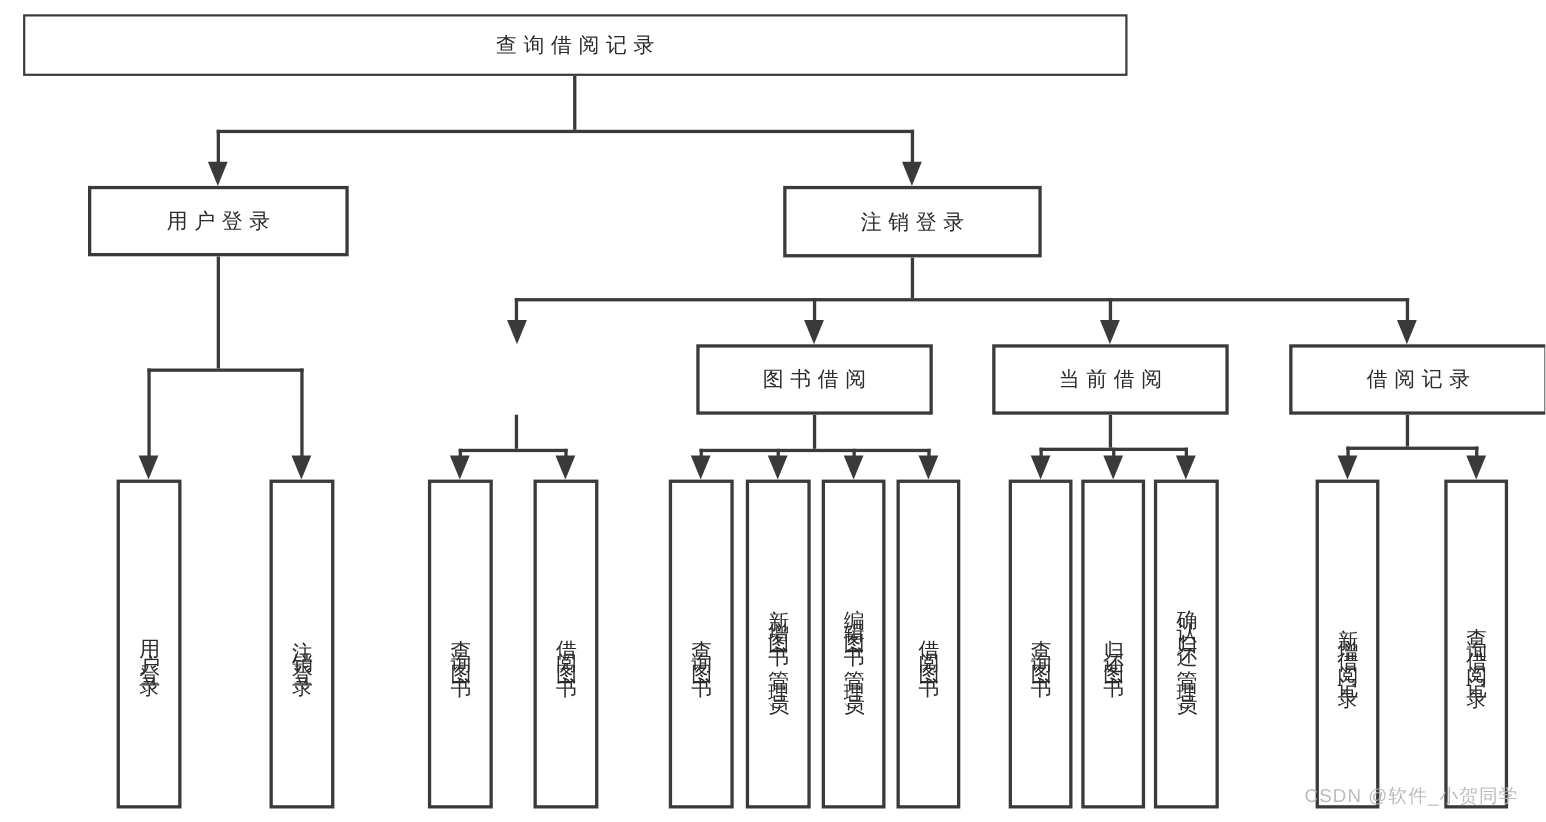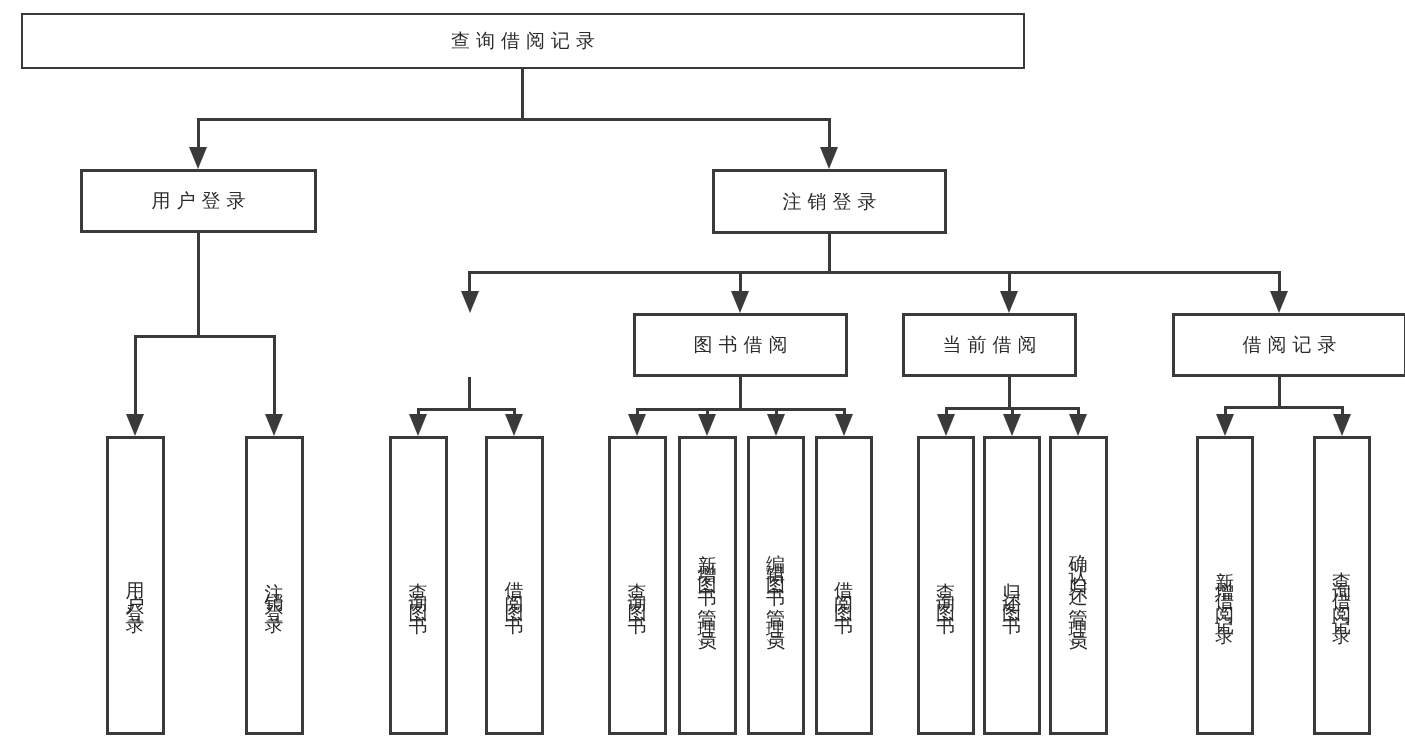--- a/index.html
+++ b/index.html
@@ -97,21 +97,21 @@
 
   <div class="box root" style="left:21px;top:13px;width:1004px;height:56px">查询借阅记录</div>
 
   <div class="box" style="left:80px;top:169px;width:237px;height:64px">用户登录</div>
 
   <div class="box" style="left:712px;top:169px;width:235px;height:65px">注销登录</div>
 
 
   <div class="box" style="left:633px;top:313px;width:215px;height:64px">图书借阅</div>
 
-  <div class="box" style="left:902px;top:313px;width:175px;height:64px">当前借阅</div>
+  <div class="box" style="left:902px;top:313px;width:215px;height:64px">当前借阅</div>
 
   <div class="box" style="left:1172px;top:313px;width:235px;height:64px">借阅记录</div>
 
   <div class="box leaf" style="left:106px;top:436px;width:59px;height:299px">用户登录</div>
   <div class="box leaf" style="left:245px;top:436px;width:59px;height:299px">注销登录</div>
 
   <div class="box leaf" style="left:389px;top:436px;width:59px;height:299px">查询图书</div>
   <div class="box leaf" style="left:485px;top:436px;width:59px;height:299px">借阅图书</div>
 
   <div class="box leaf" style="left:608px;top:436px;width:59px;height:299px">查询图书</div>
@@ -119,14 +119,15 @@
   <div class="box leaf" style="left:747px;top:436px;width:58px;height:299px">编辑图书（管理员）</div>
   <div class="box leaf" style="left:815px;top:436px;width:58px;height:299px">借阅图书</div>
 
   <div class="box leaf" style="left:917px;top:436px;width:58px;height:299px">查询图书</div>
   <div class="box leaf" style="left:983px;top:436px;width:58px;height:299px">归还图书</div>
   <div class="box leaf" style="left:1049px;top:436px;width:59px;height:299px">确认归还（管理员）</div>
 
   <div class="box leaf" style="left:1196px;top:436px;width:58px;height:299px">新增借阅记录</div>
   <div class="box leaf" style="left:1313px;top:436px;width:58px;height:299px">查询借阅记录</div>
 
+  <div class="watermark">CSDN @软件_小贺同学</div>
 
 </div>
 
 </body></html>

